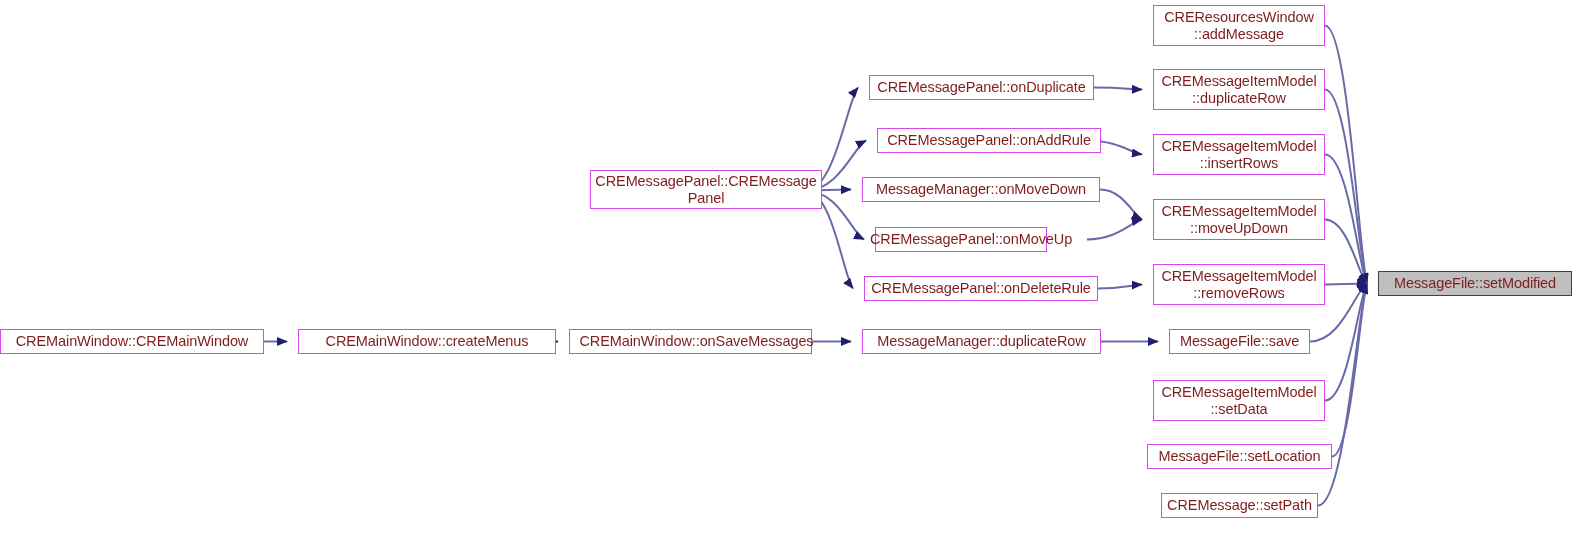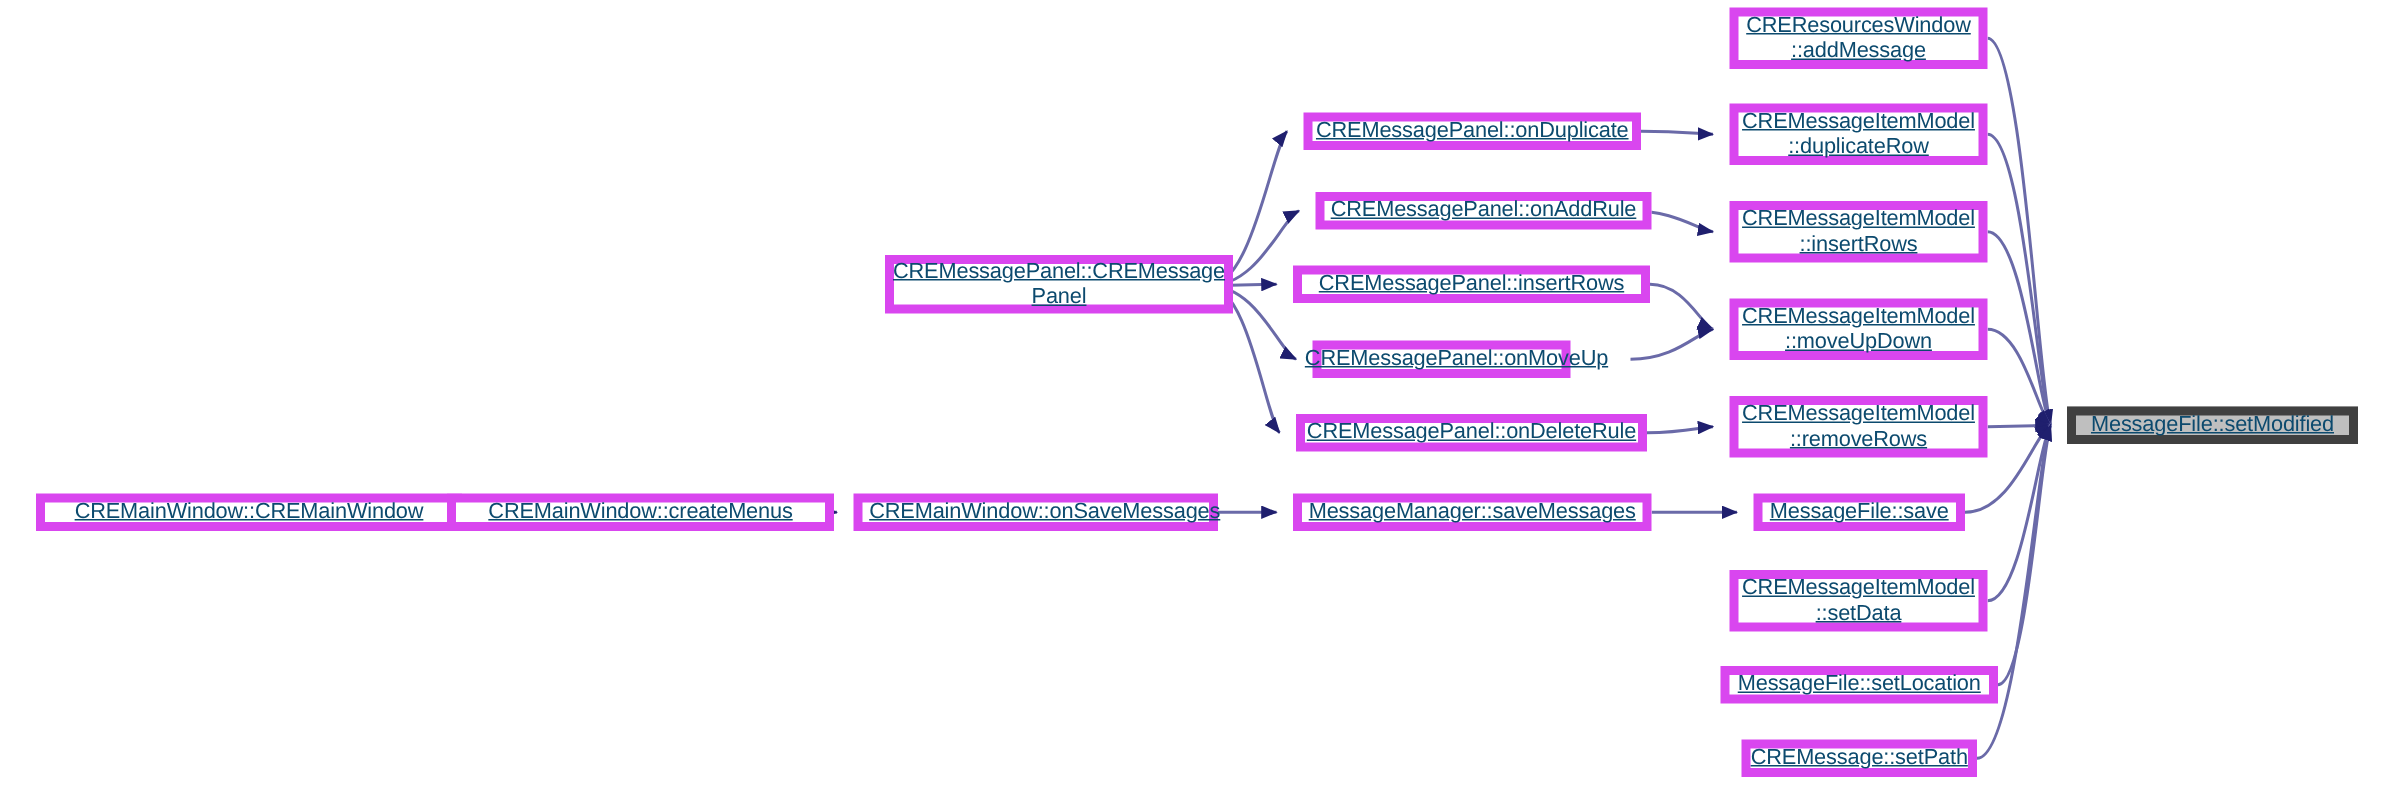--- a/index.html
+++ b/index.html
@@ -21,33 +21,32 @@
     position: absolute;
     left: 0;
     top: 0;
     width: 1589px;
     height: 533px;
     pointer-events: none;
   }
   .node {
     position: absolute;
     box-sizing: border-box;
-    border: 6px solid #d946ef;
+    border: 1px solid #d946ef;
     background: #ffffff;
-    color: #0c4a6e;
+    color: #7f1d1d;
     font-size: 14.5px;
     line-height: 17px;
     display: flex;
     align-items: center;
     justify-content: center;
     text-align: center;
     white-space: pre-line;
     letter-spacing: -0.1px;
     z-index: 2;
-    text-decoration: underline;
   }
   .node.highlight {
     background: #bfbfbf;
     border-color: #404040;
   }
 </style>
 </head>
 <body>
 
 <div id="canvas">
@@ -77,29 +76,29 @@
         <path d="M1325,154.5 C1348.1,154.5 1358.6,268.02 1367,283.5" marker-end="url(#ah)"></path>
         <path d="M1325,219.5 C1348.1,219.5 1358.6,275.82 1367,283.5" marker-end="url(#ah)"></path>
         <path d="M1325,284.5 L1367,283.5" marker-end="url(#ah)"></path>
         <path d="M1310,341.5 C1341.35,341.5 1355.6,290.46 1367,283.5" marker-end="url(#ah)"></path>
         <path d="M1325,400.5 C1348.1,400.5 1358.6,297.54 1367,283.5" marker-end="url(#ah)"></path>
         <path d="M1332,456.5 C1351.25,456.5 1360,304.26 1367,283.5" marker-end="url(#ah)"></path>
         <path d="M1318,505.5 C1344.95,505.5 1357.2,310.14 1367,283.5" marker-end="url(#ah)"></path>
       </g>
   </svg>
   <div id="node-layer">
-      <div class="node" style="left: 24px; top: 329px; width: 284px; height: 25px;">CREMainWindow::CREMainWindow</div>
+      <div class="node" style="left: 0; top: 329px; width: 264px; height: 25px;">CREMainWindow::CREMainWindow</div>
       <div class="node" style="left: 298px; top: 329px; width: 258px; height: 25px;">CREMainWindow::createMenus</div>
       <div class="node" style="left: 569px; top: 329px; width: 243px; height: 25px; padding-left: 12px;">CREMainWindow::onSaveMessages</div>
       <div class="node" style="left: 574px; top: 170px; width: 232px; height: 39px; margin-left: 16px;">CREMessagePanel::CREMessage
 Panel</div>
-      <div class="node" style="left: 862px; top: 329px; width: 239px; height: 25px;">MessageManager::saveMessages</div>
+      <div class="node" style="left: 862px; top: 329px; width: 239px; height: 25px;">MessageManager::duplicateRow</div>
       <div class="node" style="left: 869px; top: 75px; width: 225px; height: 25px;">CREMessagePanel::onDuplicate</div>
       <div class="node" style="left: 877px; top: 128px; width: 224px; height: 25px;">CREMessagePanel::onAddRule</div>
-      <div class="node" style="left: 862px; top: 177px; width: 238px; height: 25px;">CREMessagePanel::insertRows</div>
+      <div class="node" style="left: 862px; top: 177px; width: 238px; height: 25px;">MessageManager::onMoveDown</div>
       <div class="node" style="left: 875px; top: 227px; width: 172px; height: 25px; padding-left: 20px;">CREMessagePanel::onMoveUp</div>
       <div class="node" style="left: 864px; top: 276px; width: 234px; height: 25px;">CREMessagePanel::onDeleteRule</div>
       <div class="node" style="left: 1153px; top: 5px; width: 172px; height: 41px;">CREResourcesWindow
 ::addMessage</div>
       <div class="node" style="left: 1153px; top: 69px; width: 172px; height: 41px;">CREMessageItemModel
 ::duplicateRow</div>
       <div class="node" style="left: 1153px; top: 134px; width: 172px; height: 41px;">CREMessageItemModel
 ::insertRows</div>
       <div class="node" style="left: 1153px; top: 199px; width: 172px; height: 41px;">CREMessageItemModel
 ::moveUpDown</div>

